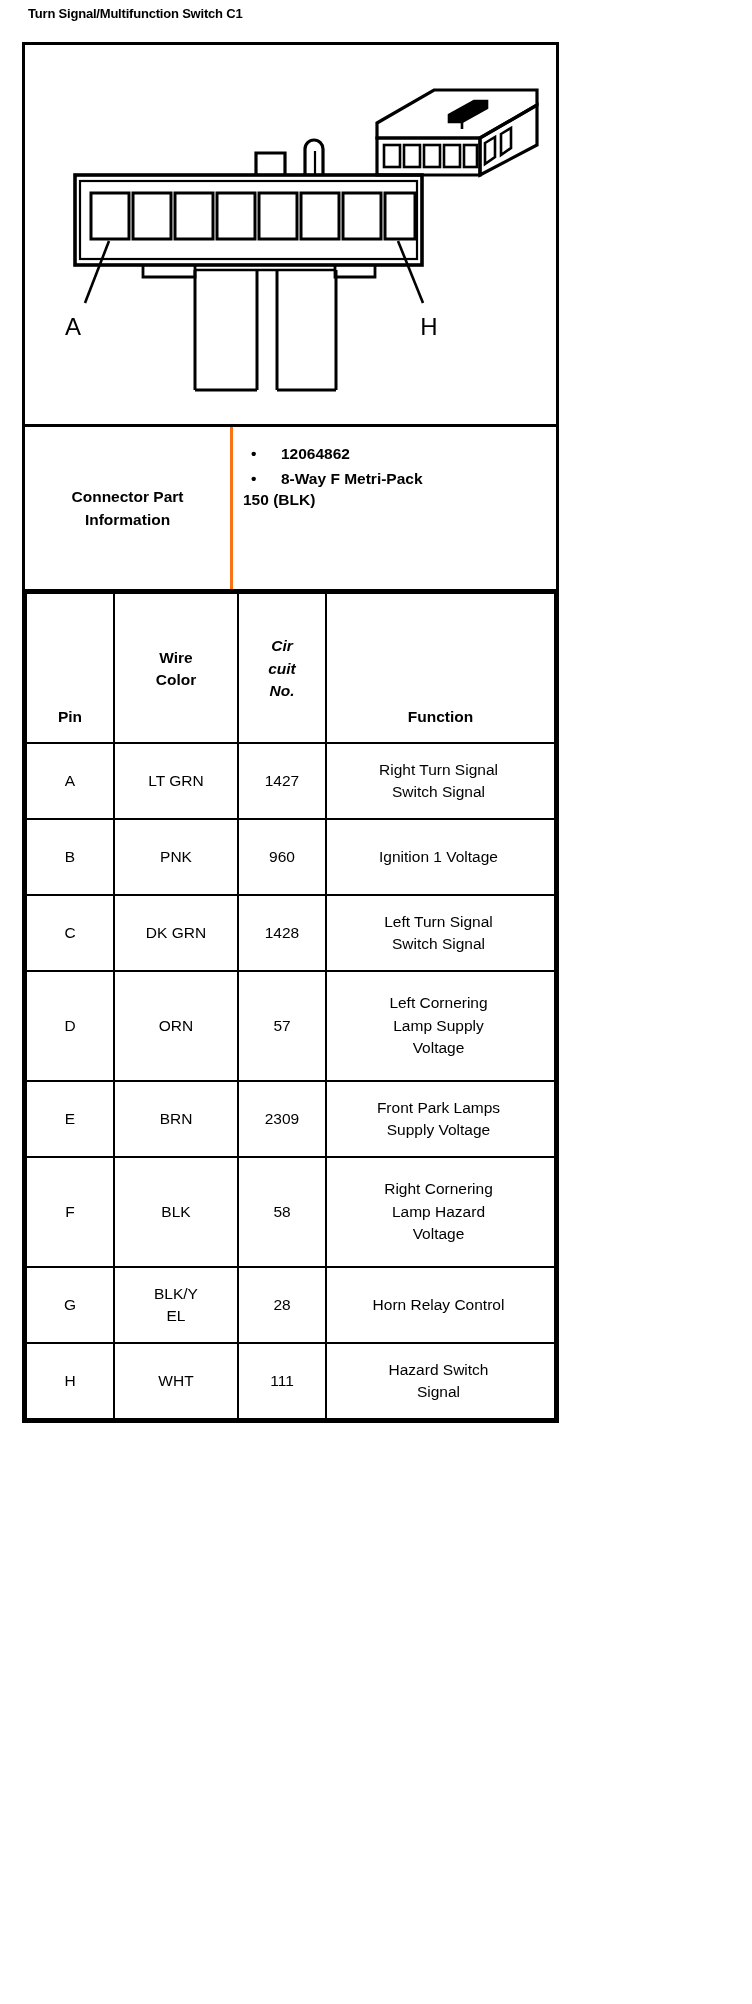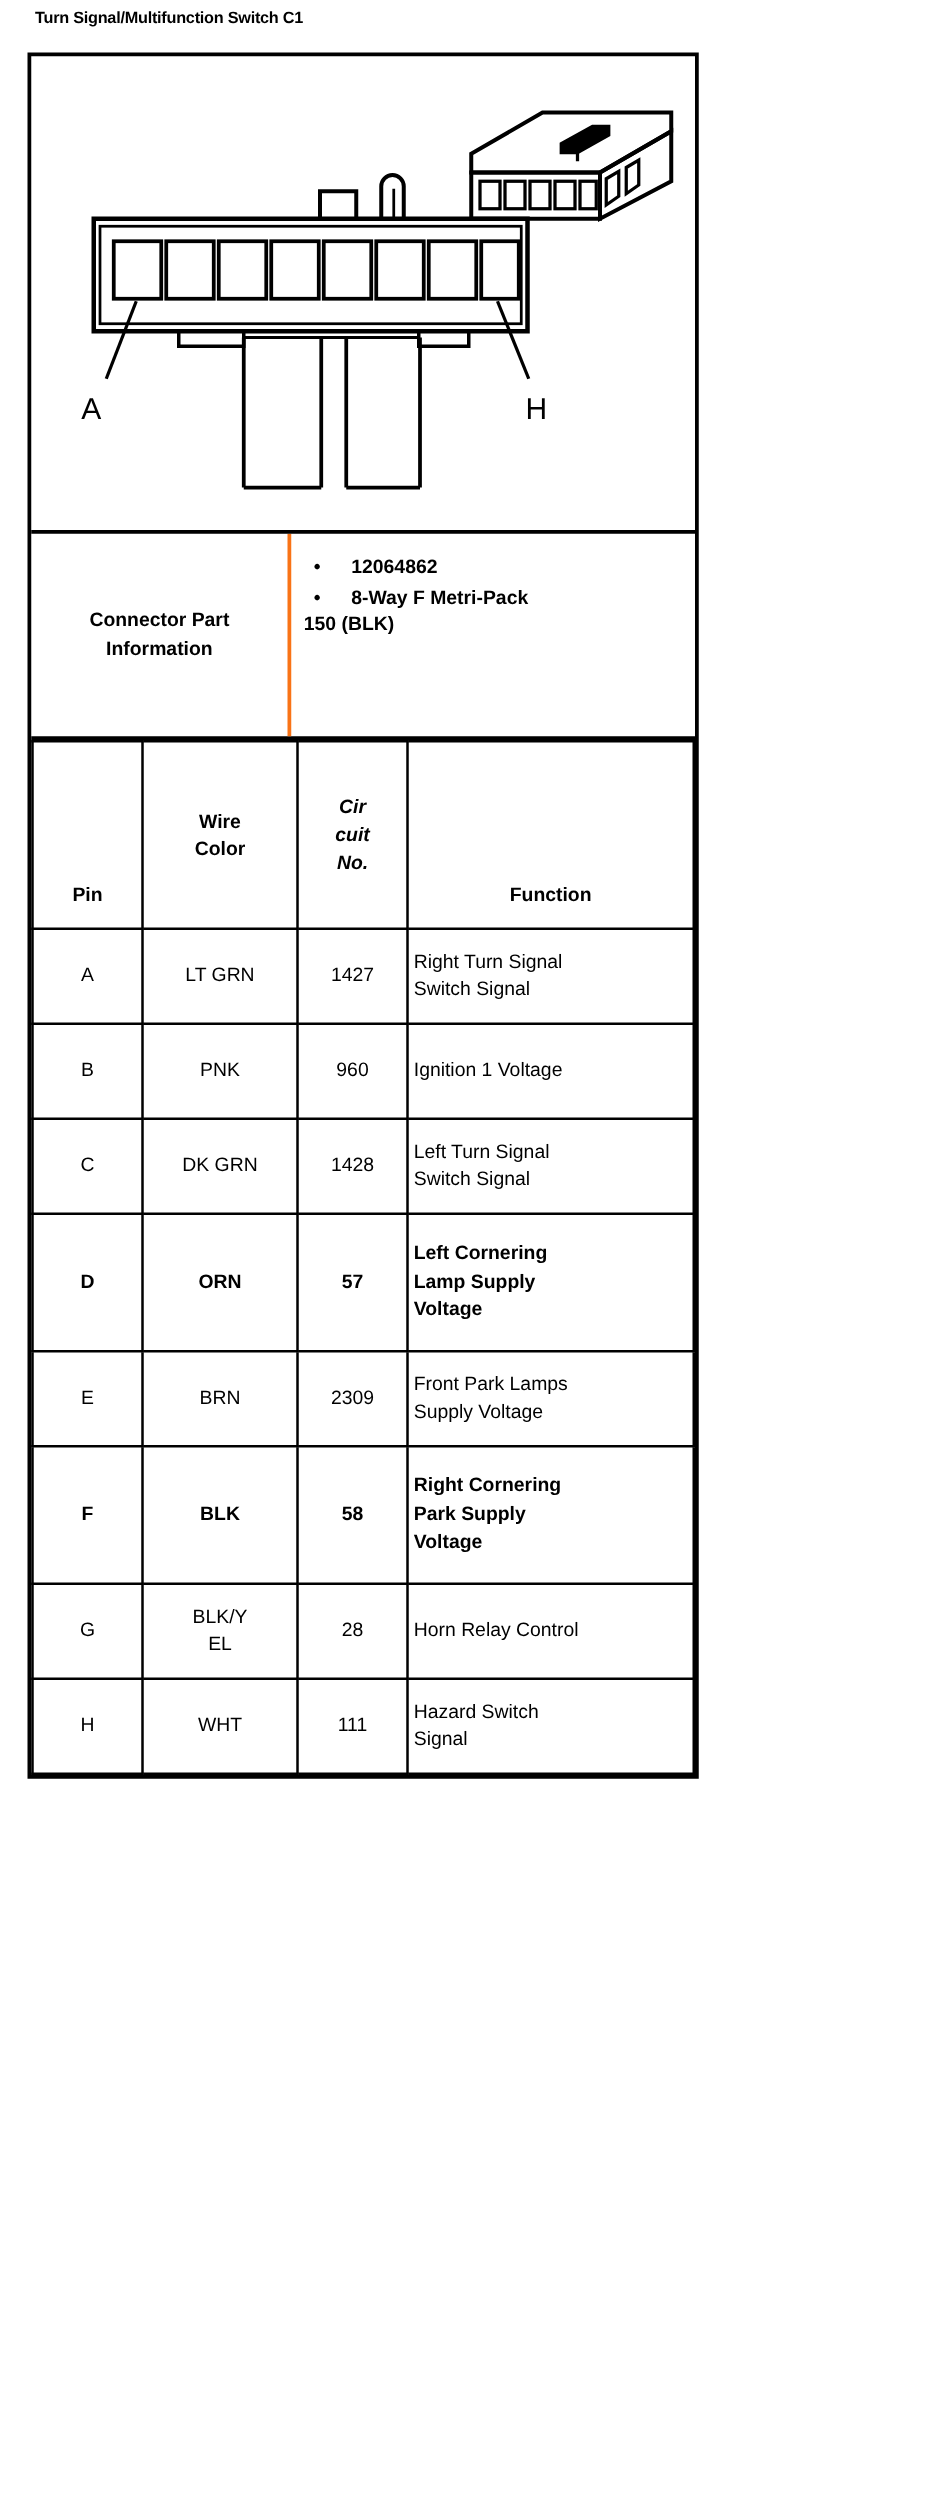--- a/index.html
+++ b/index.html
@@ -138,31 +138,31 @@
     vertical-align: middle;
     line-height: 1.45;
     padding-bottom: 8px;
   }
   table.pin-table td.cell-pin,
   table.pin-table td.cell-wire,
   table.pin-table td.cell-cir {
     text-align: center;
   }
   table.pin-table td.cell-func {
-    text-align: left;
+    text-align: center;
     padding-left: 4px;
     line-height: 1.45;
   }
   table.pin-table td.cell-wire {
     line-height: 1.45;
     margin-left: 10px;
   }
   table.pin-table tr.r-h1 td { height: 76px; }
   table.pin-table tr.r-h2 td { height: 76px; }
-  table.pin-table tr.r-h3 td { height: 110px; font-weight: bold; }
+  table.pin-table tr.r-h3 td { height: 110px; }
 
   .nowrapish { white-space: pre-line; }
 </style>
 </head>
 <body>
 
 <div id="page">
 
   <div class="doc-title">Turn Signal/Multifunction Switch C1</div>
 
@@ -305,21 +305,21 @@
           <td class="cell-wire nowrapish">BRN</td>
           <td class="cell-cir">2309</td>
           <td class="cell-func nowrapish">Front Park Lamps
 Supply Voltage</td>
         </tr>
         <tr class="r-h3">
           <td class="cell-pin">F</td>
           <td class="cell-wire nowrapish">BLK</td>
           <td class="cell-cir">58</td>
           <td class="cell-func nowrapish">Right Cornering
-Park Supply
+Lamp Hazard
 Voltage</td>
         </tr>
         <tr class="r-h2">
           <td class="cell-pin">G</td>
           <td class="cell-wire nowrapish">BLK/Y
 EL</td>
           <td class="cell-cir">28</td>
           <td class="cell-func nowrapish">Horn Relay Control</td>
         </tr>
         <tr class="r-h2">

